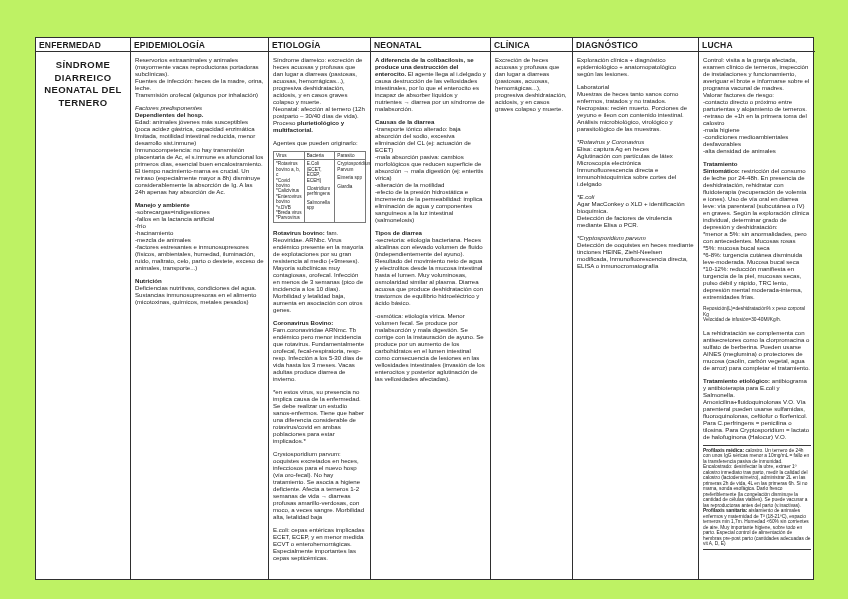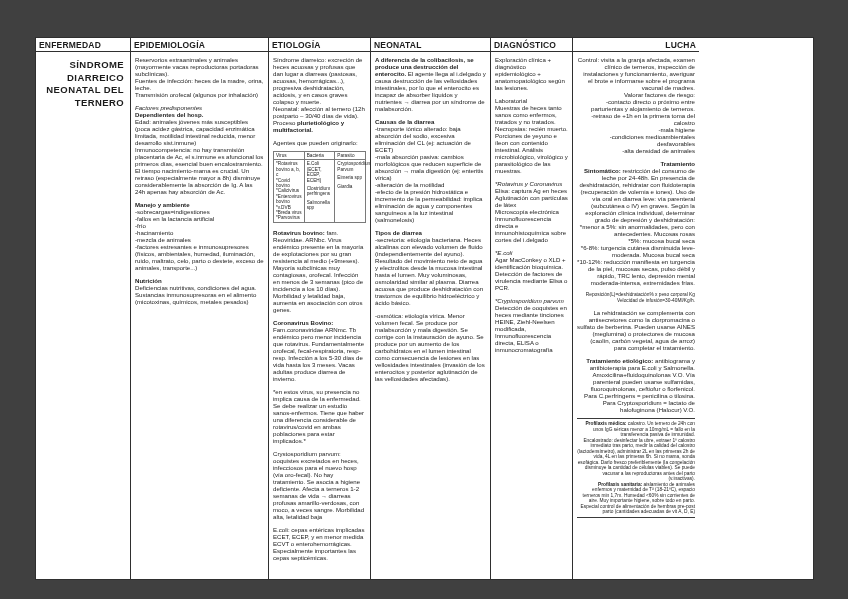--- a/index.html
+++ b/index.html
@@ -1,38 +1,38 @@
 <!DOCTYPE html>
 <html><head>
 <meta charset="utf-8">
 <style>
   html,body{margin:0;padding:0;background:#ffffff;}
   .page{
-    width:848px;height:599px;position:relative;background:#404040;
+    width:848px;height:599px;position:relative;background:#bef264;
     font-family:"Liberation Sans",sans-serif;color:#1c1c1c;overflow:hidden;
   }
   .tbl{
     position:absolute;left:35px;top:37px;width:779px;height:543px;
     display:grid;grid-template-columns:95px 138px 102px 120px 82px 126px 116px;
     border:1.4px solid #2f2f2f;box-sizing:border-box;background:#fff;
   }
   .col{border-right:1px solid #2f2f2f;display:flex;flex-direction:column;min-width:0;box-sizing:border-box;}
-  .col:last-child{border-right:none;text-align:right;}
+  .col:last-child{border-right:none;}
   .th{
     height:14px;border-bottom:1px solid #2f2f2f;box-sizing:border-box;
     font-weight:bold;font-size:8.5px;line-height:12px;padding:1px 3px 0 3px;
     letter-spacing:0.2px;white-space:nowrap;overflow:hidden;
   }
   .td{flex:1;padding:4px 4px 2px 4px;font-size:6.1px;line-height:7px;overflow:hidden;}
   .p{margin:0;}
   .sp{margin-top:6px;}
   .it{font-style:italic;}
   b{font-weight:bold;}
   .disease-title{
-    font-weight:bold;font-size:9.5px;line-height:12.5px;text-align:right;
+    font-weight:bold;font-size:9.5px;line-height:12.5px;text-align:center;
     padding:3px 2px 0 2px;letter-spacing:0.4px;
   }
   .agents{border-collapse:collapse;width:100%;margin-top:5px;table-layout:fixed;}
   .agents th,.agents td{
     border:0.8px solid #7a7a7a;padding:1px 2px;text-align:left;vertical-align:top;
     font-weight:normal;font-size:4.7px;line-height:5.4px;
   }
   .agents .ai{margin:0 0 3px 0;}
   .small{font-size:4.8px;line-height:5.5px;}
   .pbox{border-top:1px solid #3a3a3a;border-bottom:1px solid #3a3a3a;margin-top:5px;padding:2px 0 2px 0;}
@@ -125,20 +125,26 @@
         <p class="p">-transporte iónico alterado: baja absorción del sodio, excesiva eliminación del CL (ej: actuación de ECET)</p>
         <p class="p">-mala absorción pasiva: cambios morfológicos que reducen superficie de absorción → mala digestión (ej: enteritis vírica)</p>
         <p class="p">-alteración de la motilidad</p>
         <p class="p">-efecto de la presión hidrostática e incremento de la permeabilidad: implica eliminación de agua y componentes sanguíneos a la luz intestinal (salmonelosis)</p>
         <p class="p sp"><b>Tipos de diarrea</b></p>
         <p class="p">-secretoria: etiología bacteriana. Heces alcalinas con elevado volumen de fluido (independientemente del ayuno). Resultado del movimiento neto de agua y electrolitos desde la mucosa intestinal hasta el lumen. Muy voluminosas, osmolaridad similar al plasma. Diarrea acuosa que produce deshidratación con trastornos de equilibrio hidroeléctrico y ácido básico.</p>
         <p class="p sp">-osmótica: etiología vírica. Menor volumen fecal. Se produce por malabsorción y mala digestión. Se corrige con la instauración de ayuno. Se produce por un aumento de los carbohidratos en el lumen intestinal como consecuencia de lesiones en las vellosidades intestinales (invasión de los enterocitos y posterior aglutinación de las vellosidades afectadas).</p>
       </div>
     </div>
 
+    <div class="col">
+      <div class="th">CLÍNICA</div>
+      <div class="td">
+        <p class="p">Excreción de heces acuosas y profusas que dan lugar a diarreas (pastosas, acuosas, hemorrágicas...), progresiva deshidratación, acidosis, y en casos graves colapso y muerte.</p>
+      </div>
+    </div>
 
     <div class="col">
       <div class="th">DIAGNÓSTICO</div>
       <div class="td">
         <p class="p">Exploración clínica + diagnóstico epidemiológico + anatomopatológico según las lesiones.</p>
         <p class="p sp">Laboratorial</p>
         <p class="p">Muestras de heces tanto sanos como enfermos, tratados y no tratados.</p>
         <p class="p">Necropsias: recién muerto. Porciones de yeyuno e íleon con contenido intestinal. Análisis microbiológico, virológico y parasitológico de las muestras.</p>
         <p class="p sp it">*Rotavirus y Coronavirus</p>
         <p class="p">Elisa: captura Ag en heces</p>

